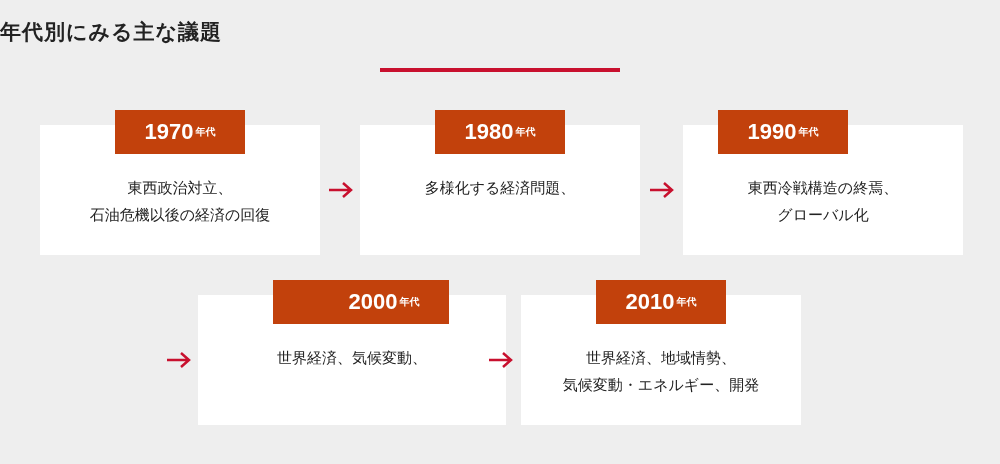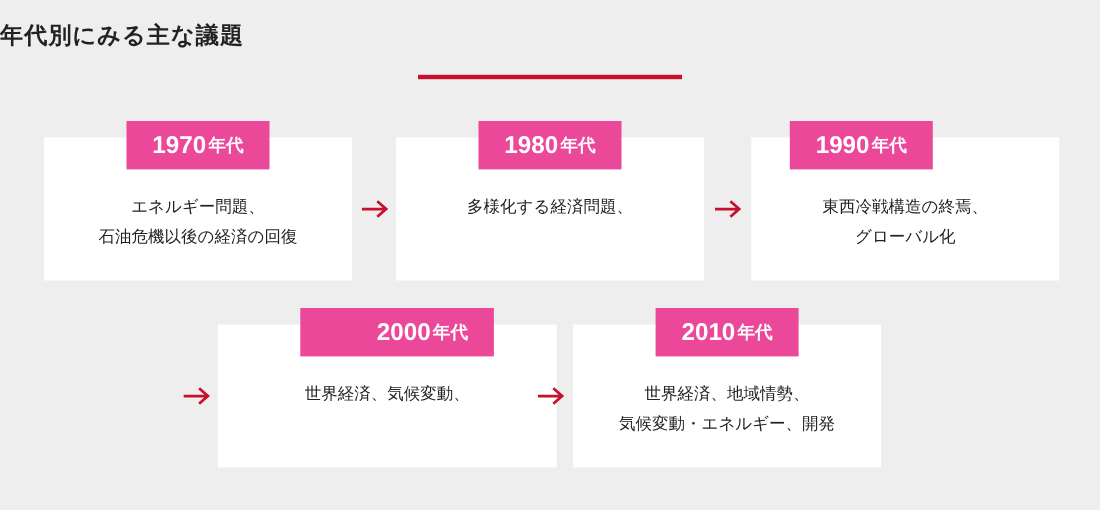--- a/index.html
+++ b/index.html
@@ -3,35 +3,35 @@
 <meta charset="utf-8">
 <style>
   html, body { margin:0; padding:0; }
   body { width:1000px; height:464px; background:#eeeeee; position:relative; overflow:hidden;
          font-family:"DejaVu Sans", "Liberation Sans", sans-serif; color:#222; }
   .title { position:absolute; left:0; width:960px; top:18px; 
            font-size:21px; font-weight:bold; color:#222; letter-spacing:1px; }
   .title-underline { position:absolute; left:380px; width:240px; top:68px; height:4px; background:#c8102e; }
   .box { position:absolute; width:280px; height:130px; background:#fff; }
   .box .text { position:absolute; left:0; right:0; top:50px; text-align:center; font-size:15px; line-height:27px; color:#222; }
-  .label { position:absolute; width:130px; height:44px; background:#ec4899; color:#fff;
+  .label { position:absolute; width:130px; height:44px; background:#c2410c; color:#fff;
            display:flex; align-items:center; justify-content:center; }
   .label .year { font-family:"Liberation Sans", sans-serif; font-weight:bold; font-size:22px; }
-  .label .suffix { font-weight:bold; font-size:16px; margin-left:2px; }
+  .label .suffix { font-weight:bold; font-size:10px; margin-left:2px; }
   .arrow { position:absolute; width:26px; height:20px; }
 </style>
 </head>
 <body>
 
 <div class="title">年代別にみる主な議題</div>
 <div class="title-underline"></div>
 
 <div class="box" style="left:40px; top:125px;">
   <div class="text">
-    <div>エネルギー問題、</div>
+    <div>東西政治対立、</div>
     <div>石油危機以後の経済の回復</div>
   </div>
 </div>
 <div class="label" style="left:115px; top:110px;">
   <span class="year">1970</span>
   <span class="suffix">年代</span>
 </div>
 
 <svg class="arrow" style="left:328px; top:180px;" viewBox="0 0 26 20">
   <path d="M1 10 H23 M15 3 L23 10 L15 17" stroke="#c8102e" stroke-width="2.5" fill="none"></path>

